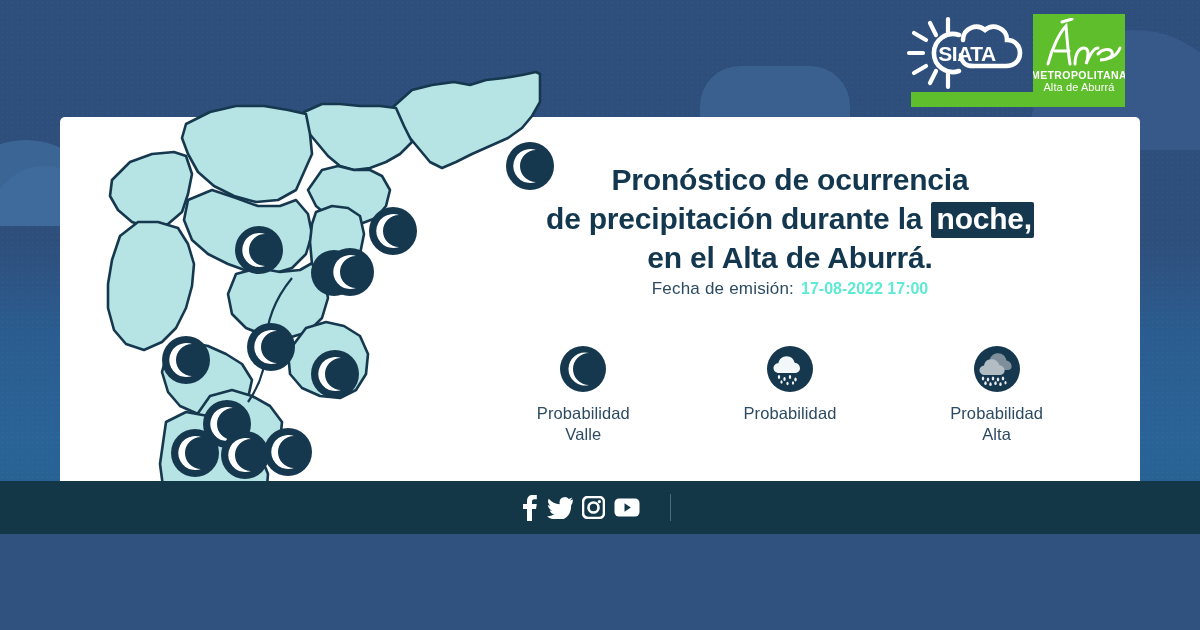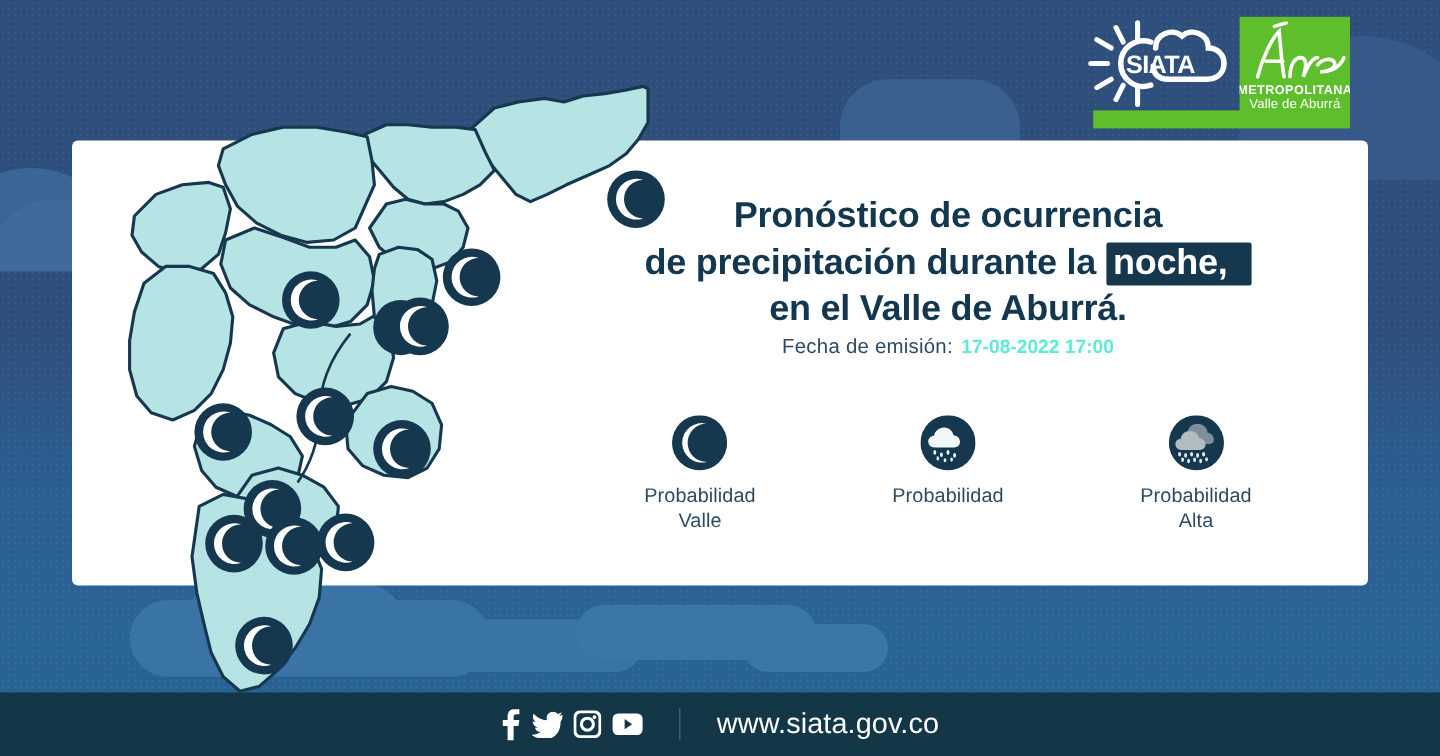--- a/index.html
+++ b/index.html
@@ -1,21 +1,21 @@
 <!DOCTYPE html>
 <html><head>
 <meta charset="utf-8">
 <style>
   * { margin:0; padding:0; box-sizing:border-box; }
   body {
     width:1200px; height:630px; overflow:hidden;
     font-family:"Liberation Sans", sans-serif;
     background:#2f527f;
   }
-  #stage { position:relative; width:1200px; height:630px; overflow:hidden; }
+  #stage { position:relative; width:1200px; height:534px; overflow:hidden; }
 
   
   .sky {
     position:absolute; inset:0;
     background:linear-gradient(180deg,#2e4f7c 0%, #2e4f7c 45%, #2b5c8f 62%, #2a6396 82%, #256190 100%);
   }
   .sky-noise {
     position:absolute; inset:0; opacity:.09;
     background-image:radial-gradient(rgba(255,255,255,.55) .6px, transparent .7px);
     background-size:5px 5px;
@@ -47,21 +47,21 @@
   
   .text-block {
     position:absolute; left:455px; top:160px; width:670px;
     text-align:center; color:#13374f;
   }
   .headline {
     font-size:30px; font-weight:bold; line-height:1.30; letter-spacing:-.2px;
     color:#12374f;
   }
   .hl-accent {
-    background:#16384f; color:#ffffff; padding:1px 20px 3px 6px;
+    background:#16384f; color:#ffffff; padding:1px 2px 3px 6px;
     border-radius:2px; display:inline-block; line-height:1.06;
   }
   .date-row {
     margin-top:2px; font-size:17px; color:#2c4b63;
     display:flex; align-items:baseline; justify-content:center; gap:7px;
   }
   .date-label { font-size:17px; letter-spacing:.2px; }
   .date-value { font-size:16px; font-weight:600; color:#5eead4; }
 
   
@@ -155,21 +155,21 @@
         <g fill="none" stroke="#ffffff" stroke-width="3" stroke-linecap="round">
 
           <path d="M12 46 C16 30 24 14 30 8 C31 20 32 34 34 46"></path>
           <path d="M19 33 L33 33"></path>
           <path d="M39 46 C39 36 43 30 48 30 C51 30 52 33 52 36 C52 41 50 46 50 46 C52 41 57 30 62 30"></path>
           <path d="M62 36 C66 31 74 30 76 34 C78 39 70 42 64 42 C70 42 80 40 84 30"></path>
           <path d="M26 4 L36 1"></path>
         </g>
       </svg>
       <div class="am-l1">METROPOLITANA</div>
-      <div class="am-l2">Valle de Aburrá</div>
+      <div class="am-l2">Alta de Aburrá</div>
     </div>
   </div>
 
   <div class="green-bar">
     <span>SISTEMA DE ALERTA TEMPRANA</span>
   </div>
 
   <div class="map-wrap">
     <svg viewBox="0 0 480 530" aria-hidden="true">
       <defs>
@@ -278,21 +278,21 @@
     </svg>
   </div>
 
   <div class="text-block">
     <div class="headline">
       <div>Pronóstico de ocurrencia</div>
       <div>
         <span>de precipitación durante la</span>
         <span class="hl-accent">noche,</span>
       </div>
-      <div>en el Valle de Aburrá.</div>
+      <div>en el Alta de Aburrá.</div>
     </div>
     <div class="date-row">
       <span class="date-label">Fecha de emisión:</span>
       <span class="date-value">17-08-2022 17:00</span>
     </div>
   </div>
 
   <div class="legend">
 
     <div class="legend-item">
@@ -390,17 +390,16 @@
           </svg>
         </span>
         <span>
           <svg width="26" height="19" viewBox="0 0 26 19">
             <rect x="0.5" y="0.5" width="25" height="18" rx="4.5" fill="#fff"></rect>
             <path d="M10.5 5.2 L16.8 9.5 L10.5 13.8 Z" fill="#143748"></path>
           </svg>
         </span>
       </div>
       <span class="divider"></span>
-      <span class="site">www.siata.gov.co</span>
     </div>
   </div>
 
 </div>
 
 </body></html>

